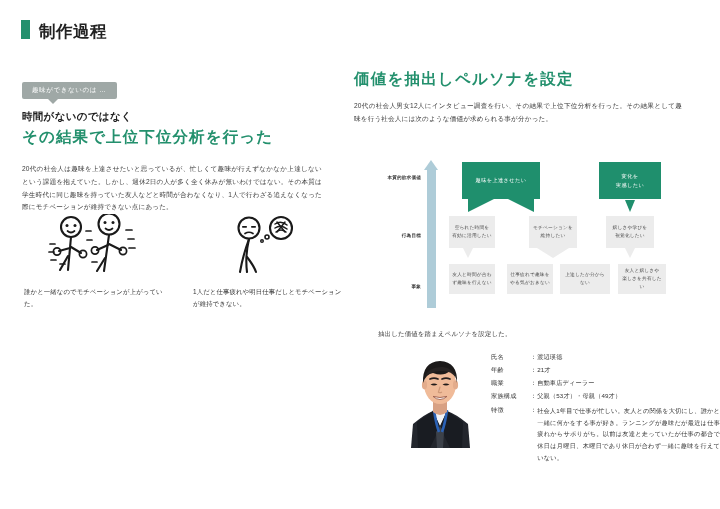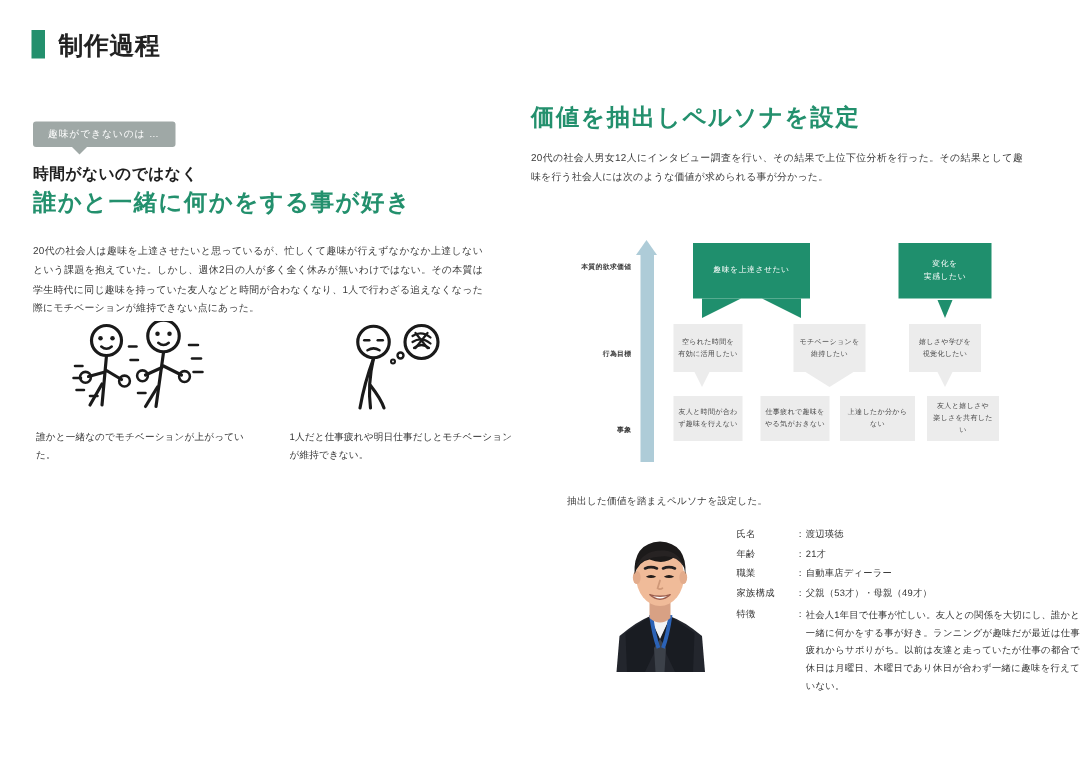--- a/index.html
+++ b/index.html
@@ -304,21 +304,21 @@
   <div class="header-title">制作過程</div>
 </div>
 
 <div class="col-left">
 
   <div class="tag-bubble">
     <span>趣味ができないのは …</span>
   </div>
 
   <div class="lead-sub">時間がないのではなく</div>
-  <div class="lead-main">誰かと一緒に何かをする事が好き</div>
+  <div class="lead-main">その結果で上位下位分析を行った</div>
 
   <div class="body-copy">20代の社会人は趣味を上達させたいと思っているが、忙しくて趣味が行えずなかなか上達しないという課題を抱えていた。しかし、週休2日の人が多く全く休みが無いわけではない。その本質は学生時代に同じ趣味を持っていた友人などと時間が合わなくなり、1人で行わざる追えなくなった際にモチベーションが維持できない点にあった。</div>
 </div>
 
 <div class="illus-row">
 
   <div class="illus-cell">
     <div class="illus-art">
       <svg width="120" height="64" viewBox="0 0 120 64">
         <g fill="none" stroke="#1a1a1a" stroke-width="2.1" stroke-linecap="round">

